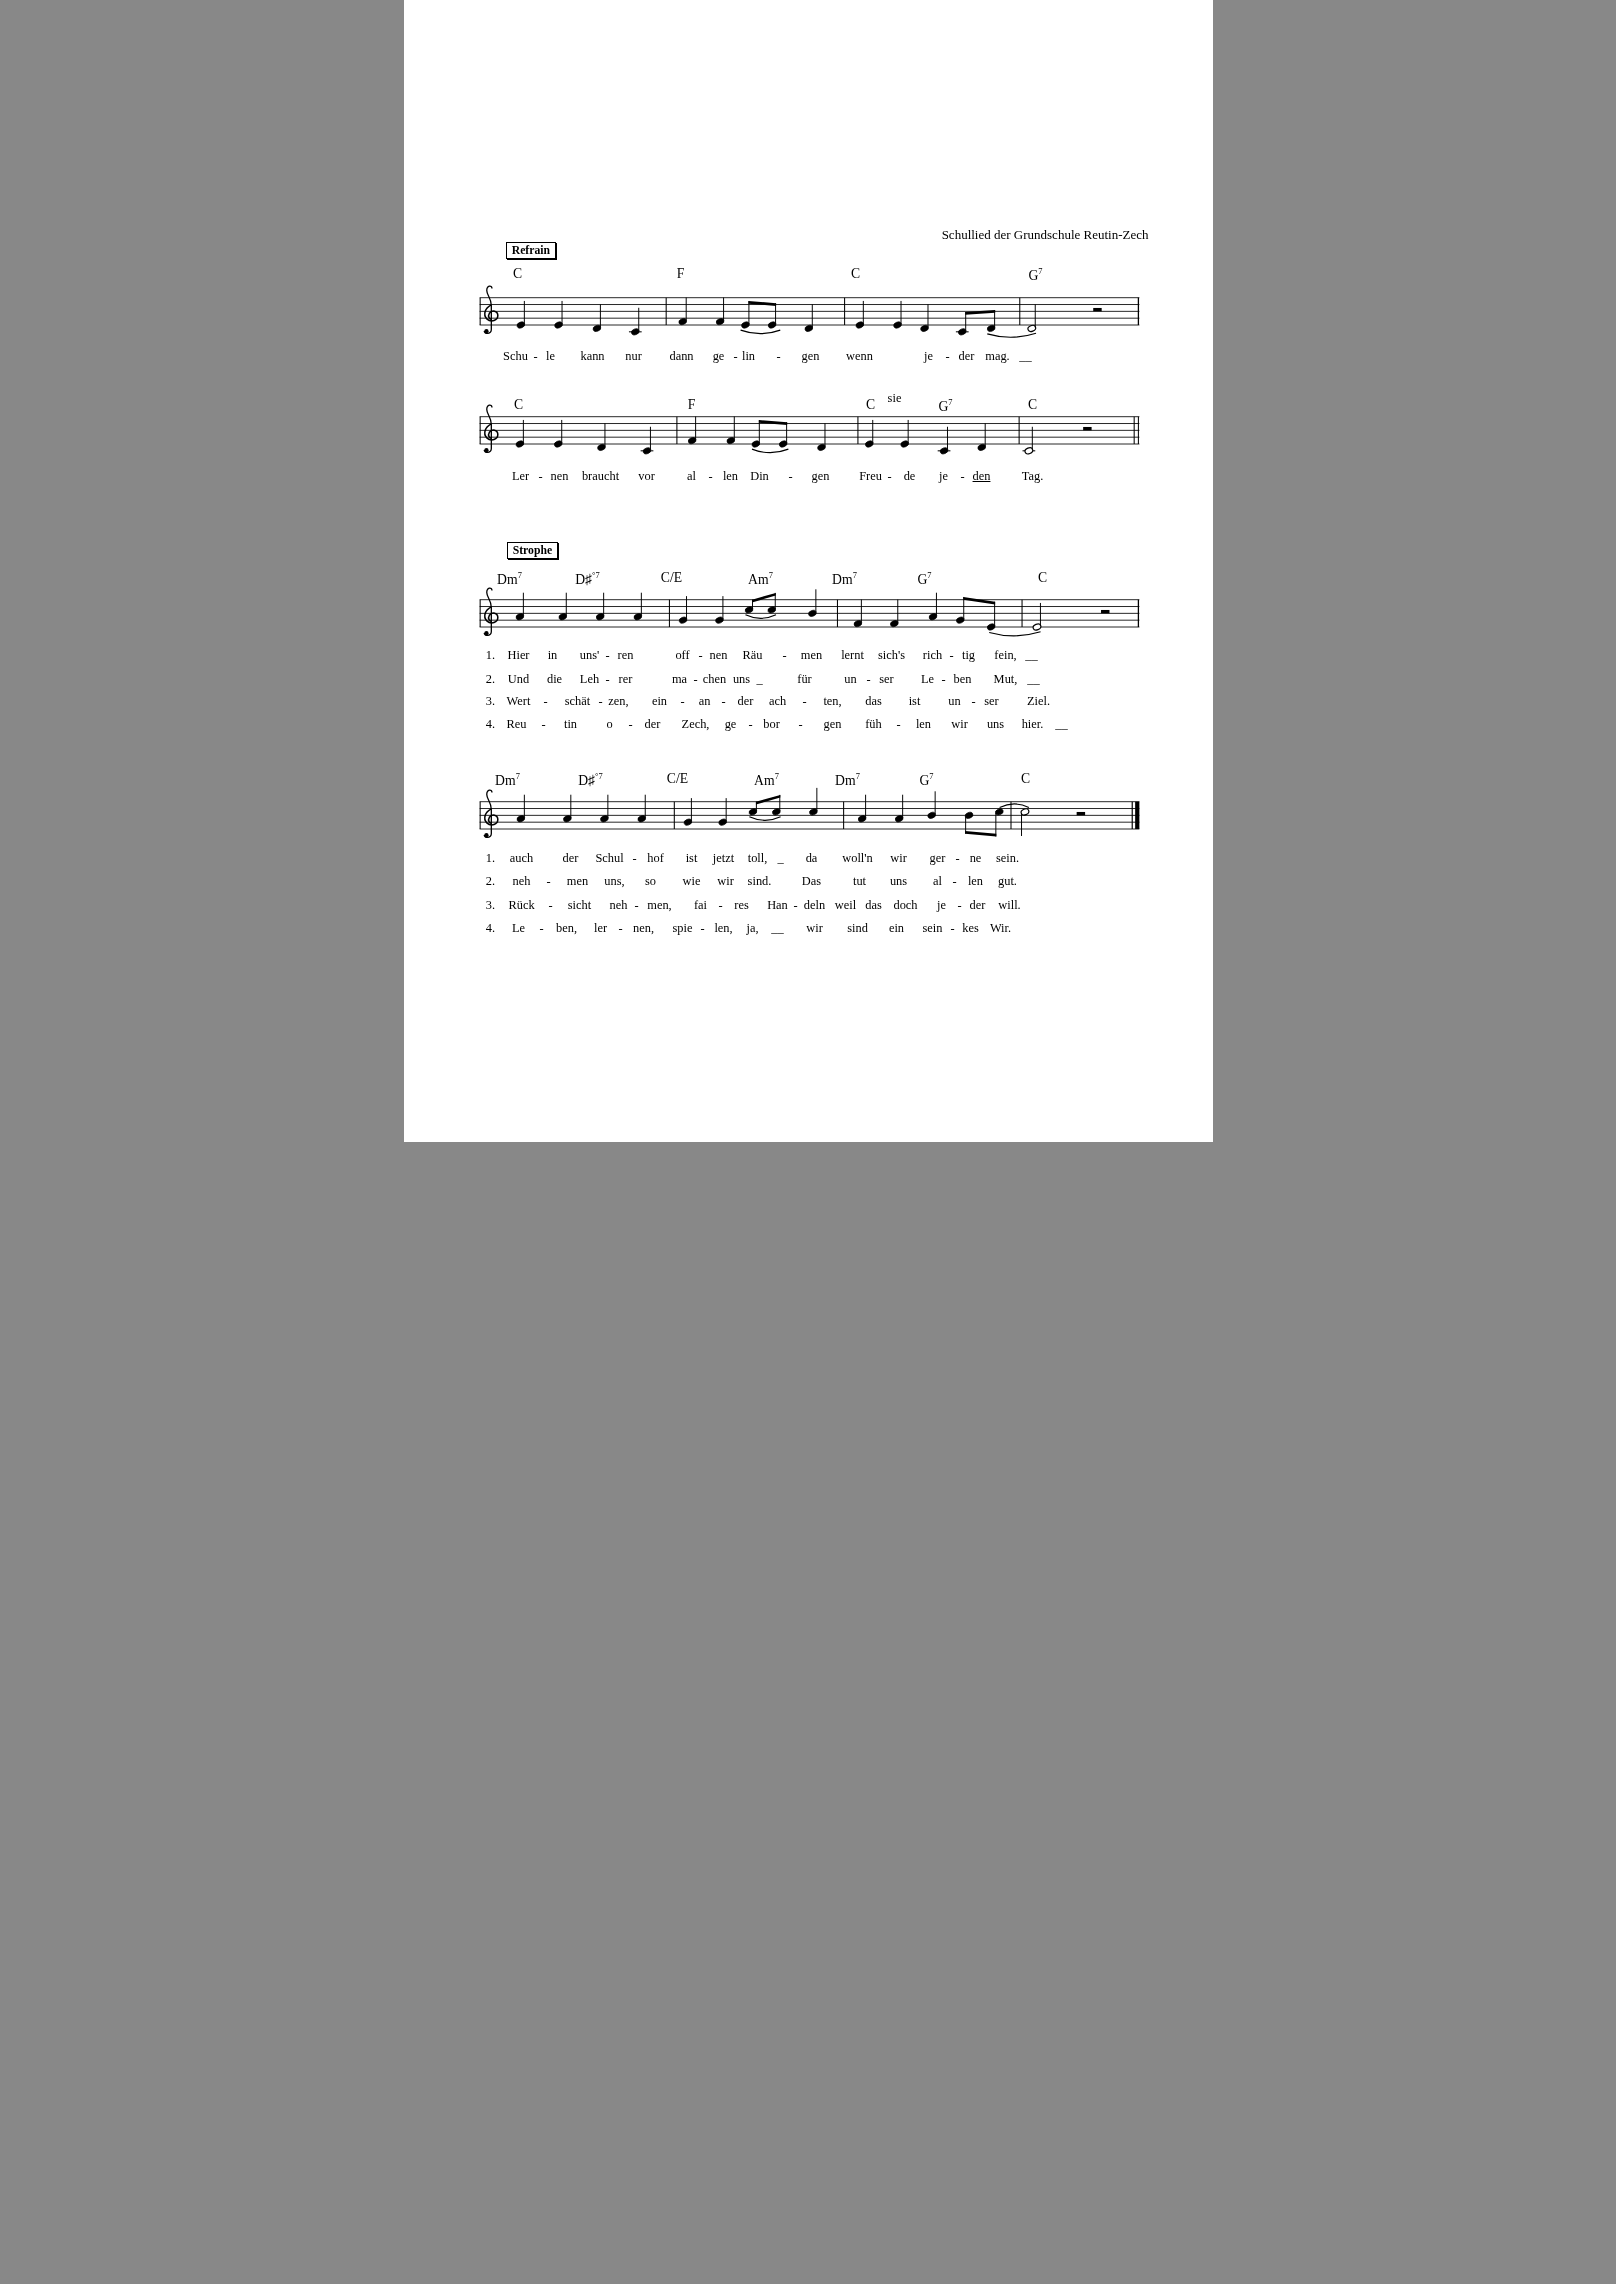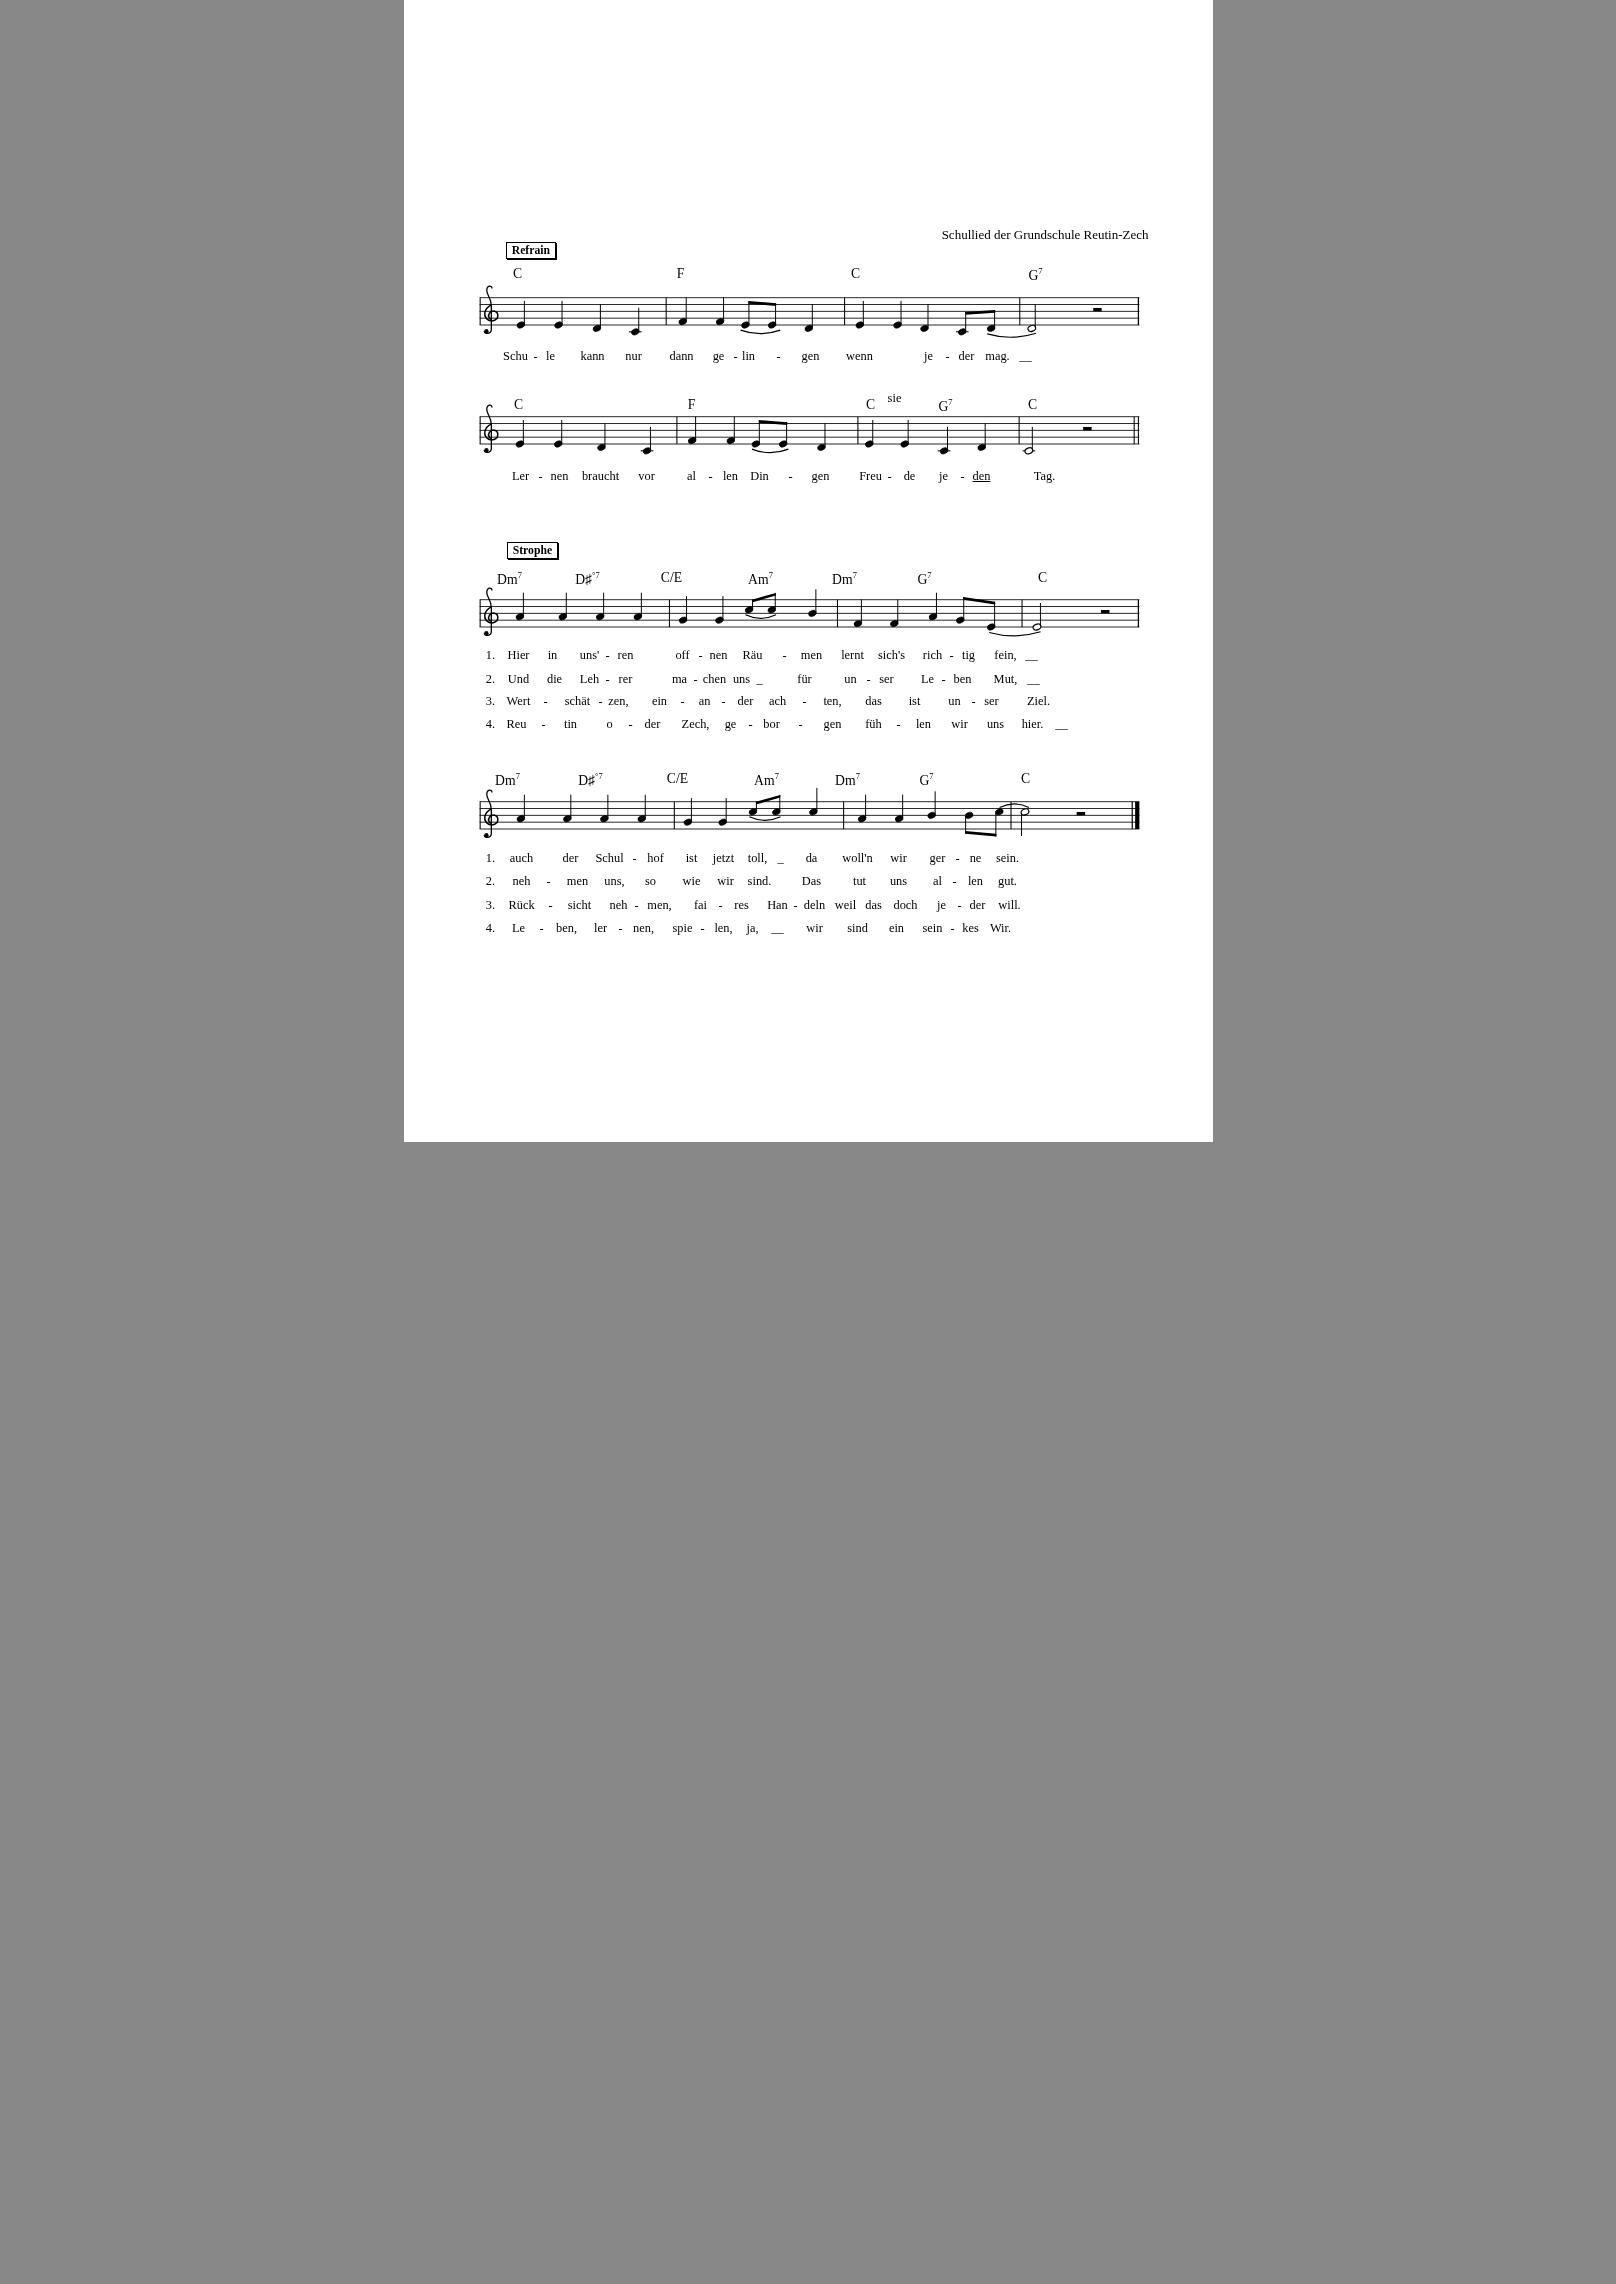--- a/index.html
+++ b/index.html
@@ -215,21 +215,21 @@
           <span class="syl" style="left: 327px;">len</span>
           <span class="syl" style="left: 356px;">Din</span>
           <span class="syl" style="left: 387px;">-</span>
           <span class="syl" style="left: 417px;">gen</span>
           <span class="syl" style="left: 467px;">Freu</span>
           <span class="syl" style="left: 486px;">-</span>
           <span class="syl" style="left: 506px;">de</span>
           <span class="syl" style="left: 540px;">je</span>
           <span class="syl" style="left: 559px;">-</span>
           <span class="syl" style="left: 578px; text-decoration: underline;">den</span>
-          <span class="syl" style="left: 629px; margin-left: 12px;">Tag.</span>
+          <span class="syl" style="left: 629px;">Tag.</span>
         </div>
       </div>
       <div>
         <span class="chord" style="left: 106px; top: 570px;">Dm<sup>7</sup></span>
         <span class="chord" style="left: 184px; top: 570px;">D♯<sup>°7</sup></span>
         <span class="chord" style="left: 268px; top: 570px;">C/E</span>
         <span class="chord" style="left: 357px; top: 570px;">Am<sup>7</sup></span>
         <span class="chord" style="left: 441px; top: 570px;">Dm<sup>7</sup></span>
         <span class="chord" style="left: 521px; top: 570px;">G<sup>7</sup></span>
         <span class="chord" style="left: 639px; top: 570px;">C</span>

